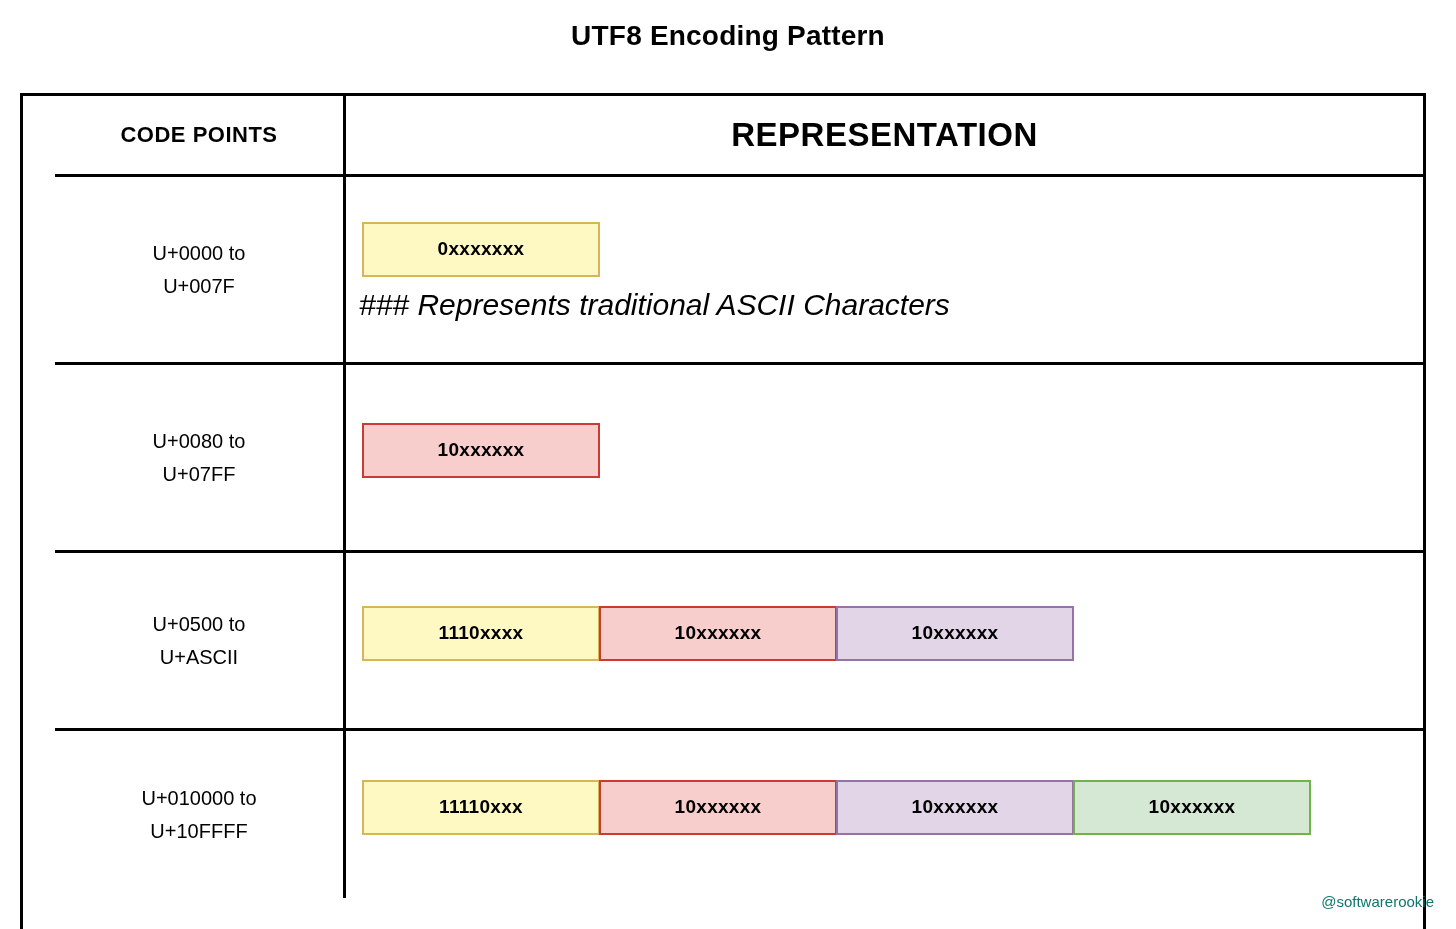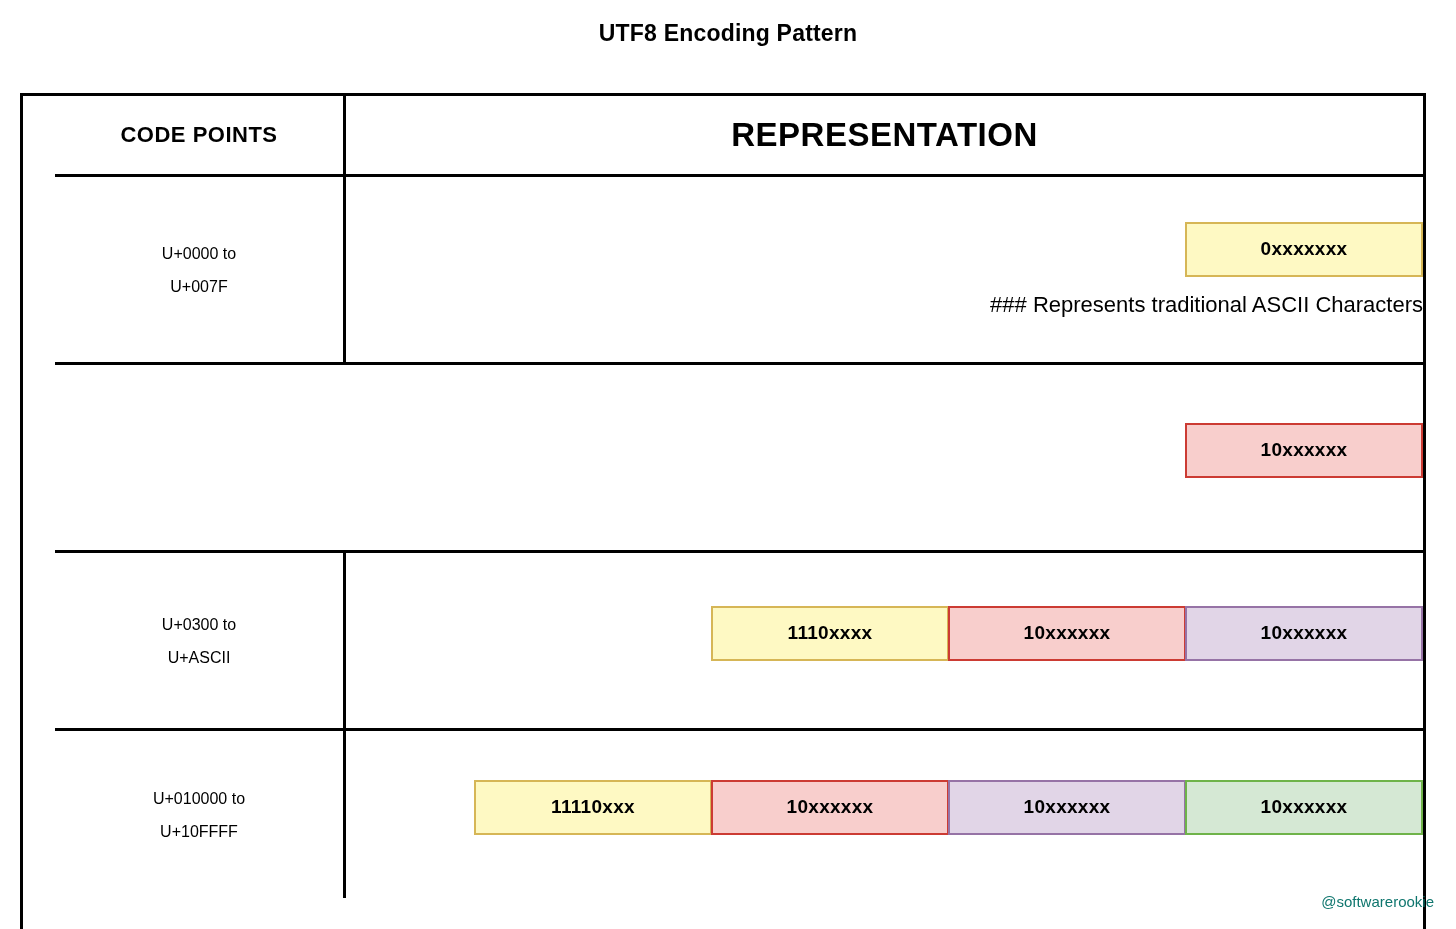--- a/index.html
+++ b/index.html
@@ -15,21 +15,21 @@
     color: #000000;
     overflow: hidden;
   }
 
   #page-title {
     position: absolute;
     top: 20px;
     left: 0;
     width: 1456px;
     text-align: center;
-    font-size: 23px;
+    font-size: 28px;
     font-weight: bold;
     letter-spacing: 0.2px;
   }
 
   #encoding-table {
     position: absolute;
     left: 20px;
     top: 93px;
     width: 1406px;
     height: 866px;
@@ -60,38 +60,37 @@
     justify-content: center;
     text-align: center;
   }
   .col-representation {
     flex: 1;
     box-sizing: border-box;
     position: relative;
     display: flex;
     flex-direction: column;
     justify-content: center;
-    align-items: flex-end;
   }
 
   .header-label-codepoints {
     font-size: 22px;
     font-weight: bold;
     letter-spacing: 0.5px;
   }
   .header-label-representation {
     width: 100%;
     text-align: center;
     font-size: 33px;
     font-weight: bold;
     letter-spacing: 0.5px;
   }
 
   .codepoint-range {
-    font-size: 16px;
+    font-size: 20px;
     line-height: 33px;
     font-weight: normal;
   }
 
   .byte-strip {
     display: flex;
     margin-left: 16px;
     margin-bottom: 15px;
   }
   .byte-box {
@@ -109,24 +108,25 @@
     letter-spacing: 0.3px;
   }
   .byte-box:first-child { margin-left: 0; }
 
   .byte-yellow { background: #fef9c3; border-color: #D6B656; }
   .byte-pink   { background: #F8CECC; border-color: #CC3B33; }
   .byte-purple { background: #E1D5E7; border-color: #9673A6; }
   .byte-green  { background: #D5E8D4; border-color: #6FB34A; }
 
   .row-description {
-    margin-left: 25px;
-    font-size: 22px;
+    margin-left: 13px;
+    font-size: 30px;
     line-height: 26px;
     white-space: nowrap;
+    font-style: italic;
   }
 
   #watermark {
     position: absolute;
     right: 22px;
     top: 893px;
     font-size: 15px;
     color: #0f766e;
   }
 </style>
@@ -155,31 +155,37 @@
     </div>
     <div class="col-representation">
       <div class="byte-strip">
         <div class="byte-box byte-yellow">0xxxxxxx</div>
       </div>
       <div class="row-description">### Represents traditional ASCII Characters</div>
     </div>
   </div>
 
   <div class="table-row data-row row-2">
+    <div class="col-codepoints">
+      <div class="codepoint-range">
+        <div>U+0080 to</div>
+        <div>U+07FF</div>
+      </div>
+    </div>
     <div class="col-representation">
       <div class="byte-strip">
         <div class="byte-box byte-pink">10xxxxxx</div>
       </div>
     </div>
   </div>
 
   <div class="table-row data-row row-3">
     <div class="col-codepoints">
       <div class="codepoint-range">
-        <div>U+0300 to</div>
+        <div>U+0500 to</div>
         <div>U+ASCII</div>
       </div>
     </div>
     <div class="col-representation">
       <div class="byte-strip">
         <div class="byte-box byte-yellow">1110xxxx</div>
         <div class="byte-box byte-pink">10xxxxxx</div>
         <div class="byte-box byte-purple">10xxxxxx</div>
       </div>
     </div>

